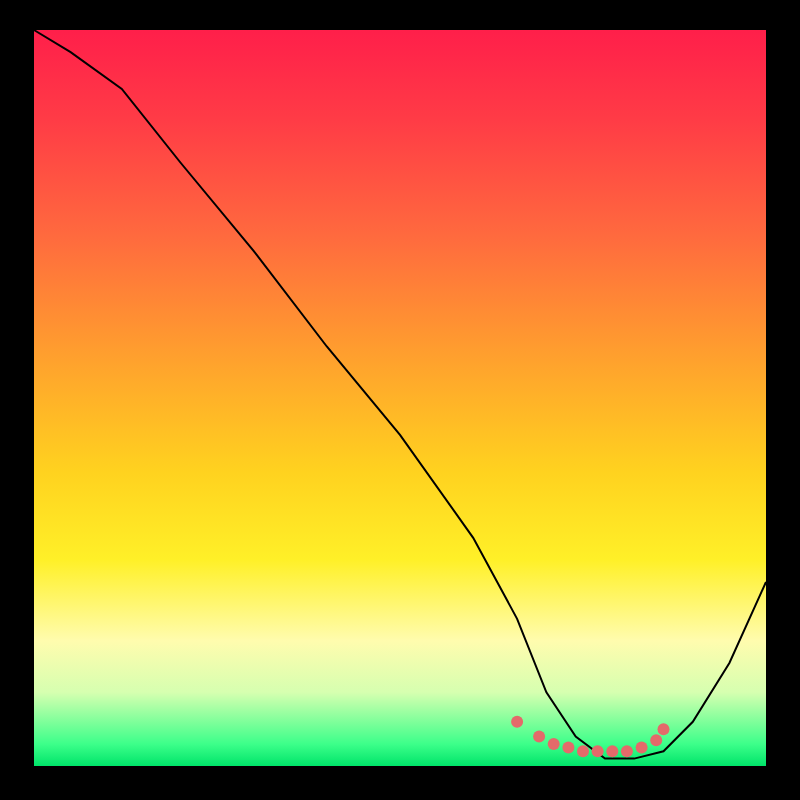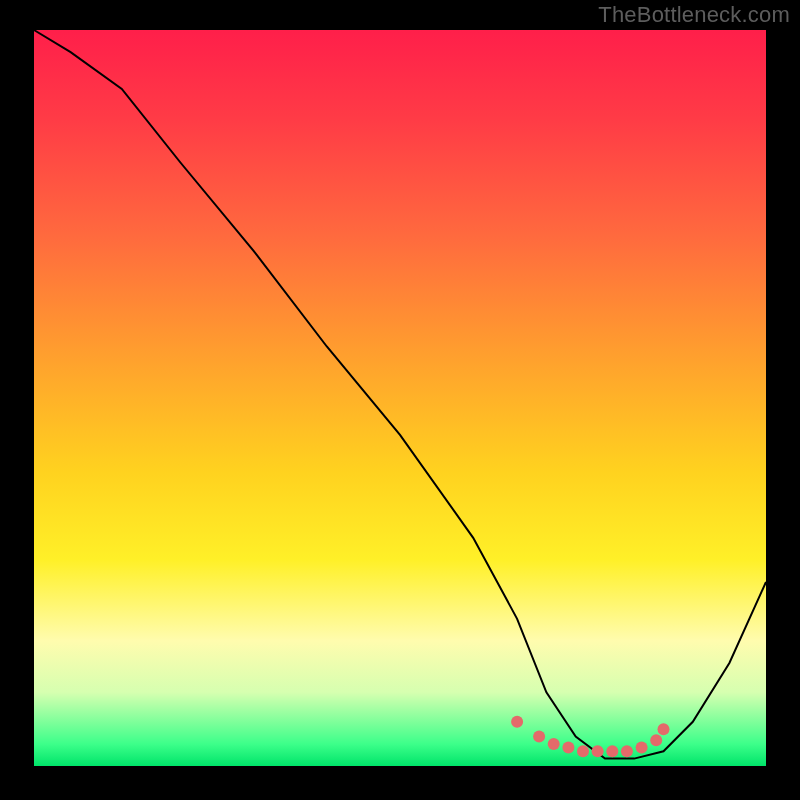--- a/index.html
+++ b/index.html
@@ -62,21 +62,20 @@
   }
   .marker {
     fill: #e46a6a;
     stroke: none;
   }
 </style>
 </head>
 <body>
 
 <div class="outer">
-  <div class="watermark">TheBottleneck.com</div>
   <div class="plot-area">
     <svg class="curve" viewBox="0 0 732 736" preserveAspectRatio="none">
       <path id="main-line" class="line" d="M0.0 0.0 L36.6 22.1 L87.8 58.9 L146.4 132.5 L219.6 220.8 L292.8 316.5 L366.0 404.8 L439.2 507.8 L483.1 588.8 L512.4 662.4 L541.7 706.6 L571.0 728.6 L600.2 728.6 L629.5 721.3 L658.8 691.8 L695.4 633.0 L732.0 552.0"></path>
       <g id="marker-group">
           <circle cx="483.1" cy="691.8" r="6" class="marker"></circle>
           <circle cx="505.1" cy="706.6" r="6" class="marker"></circle>
           <circle cx="519.7" cy="713.9" r="6" class="marker"></circle>
           <circle cx="534.4" cy="717.6" r="6" class="marker"></circle>
           <circle cx="549.0" cy="721.3" r="6" class="marker"></circle>
           <circle cx="563.6" cy="721.3" r="6" class="marker"></circle>

